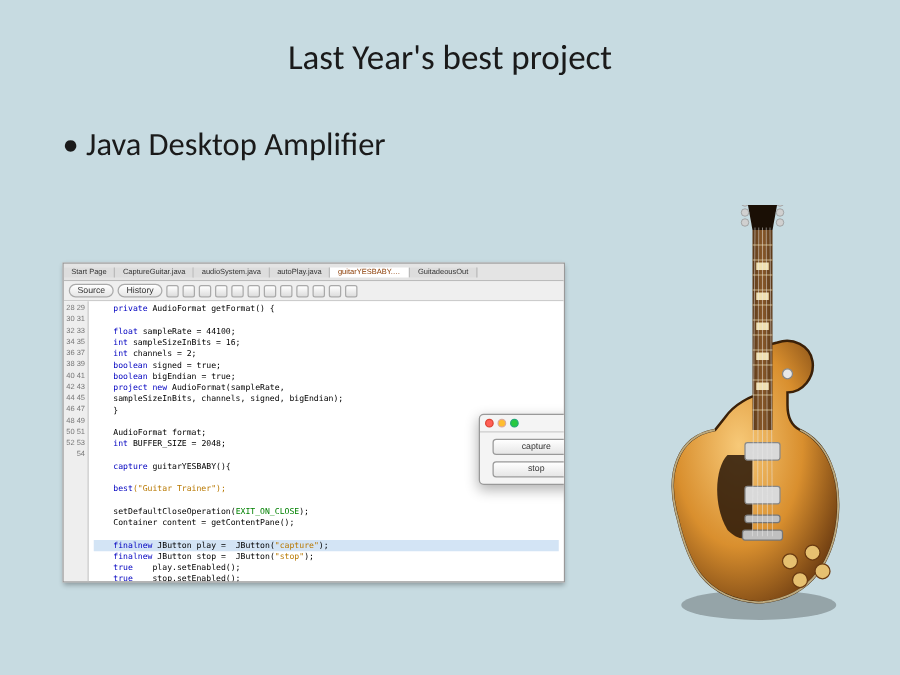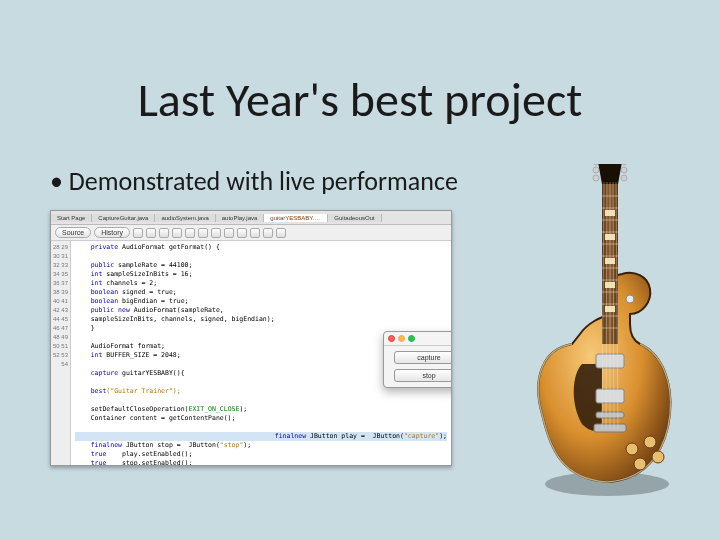--- a/index.html
+++ b/index.html
@@ -6,25 +6,24 @@
   body {
     width: 720px;
     height: 540px;
     background: #c7dbe1;
     font-family: Calibri, Arial, sans-serif;
     overflow: hidden;
     position: relative;
   }
   .title {
     text-align: center;
-    font-size: 48px;
+    font-size: 28px;
     color: #1a1a1a;
     padding-top: 28px;
     font-weight: 400;
-    margin-top: 42px;
   }
   .bullets {
     margin-top: 36px;
     margin-left: 50px;
     font-size: 26px;
     color: #1a1a1a;
   }
   .bullet { margin-bottom: 6px; }
   .bullet::before { content: "• "; }
   .figure-row {
@@ -111,21 +110,21 @@
     font-size: 6.5px;
     line-height: 9px;
     padding: 2px 4px;
     white-space: pre;
     color: #000;
   }
   .kw { color: #0000c0; }
   .type { color: #0000c0; }
   .str { color: #b87800; }
   .green { color: #008000; text-align: right; }
-  .hl { background: #d3e4f5; display: inline-block; width: 100%; text-align: right; }
+  .hl { background: #d3e4f5; display: inline-block; width: 100%; }
   
   .popup {
     position: absolute;
     right: -24px;
     top: 120px;
     width: 92px;
     background: #f4f4f4;
     border: 1px solid #999;
     border-radius: 4px;
     box-shadow: 0 4px 10px rgba(0,0,0,0.3);
@@ -160,21 +159,21 @@
     width: 200px;
     height: 340px;
   }
 </style>
 </head>
 <body>
 
 <h1 class="title">Last Year's best project</h1>
 
 <div class="bullets">
-  <div class="bullet">Demonstrated with live performance</div>
+  <div class="bullet">Java Desktop Amplifier</div>
 </div>
 
 <div class="figure-row">
 
   <div class="ide">
     <div class="tabs">
       <div class="tab">Start Page</div>
       <div class="tab">CaptureGuitar.java</div>
       <div class="tab">audioSystem.java</div>
       <div class="tab">autoPlay.java</div>
@@ -221,26 +220,26 @@
 48
 49
 50
 51
 52
 53
 54
 </div>
       <div class="code" id="code">    <span class="kw">private</span> AudioFormat getFormat() {
     
-    <span class="type">public</span> sampleRate = 44100;
+    <span class="type">float</span> sampleRate = 44100;
     <span class="type">int</span> sampleSizeInBits = 16;
     <span class="type">int</span> channels = 2;
     <span class="type">boolean</span> signed = true;
     <span class="type">boolean</span> bigEndian = true;
-    <span class="kw">public new</span> AudioFormat(sampleRate,
+    <span class="kw">project new</span> AudioFormat(sampleRate,
     sampleSizeInBits, channels, signed, bigEndian);
     }
     
     AudioFormat format;
     <span class="type">int</span> BUFFER_SIZE = 2048;
     
     <span class="kw">capture</span> guitarYESBABY(){
     
     <span class="kw">best</span><span class="str">("Guitar Trainer");</span>
     

